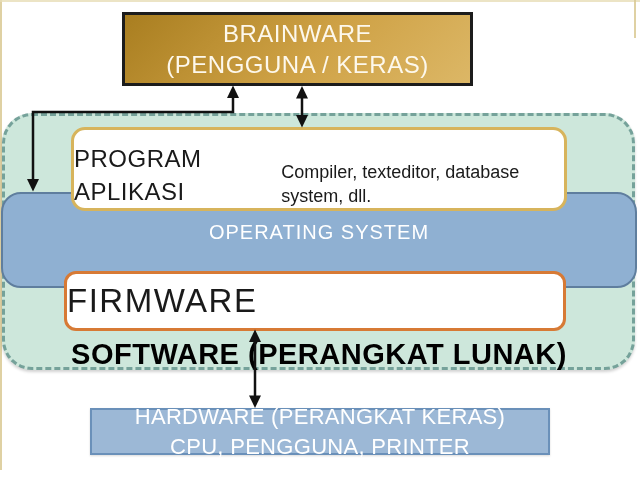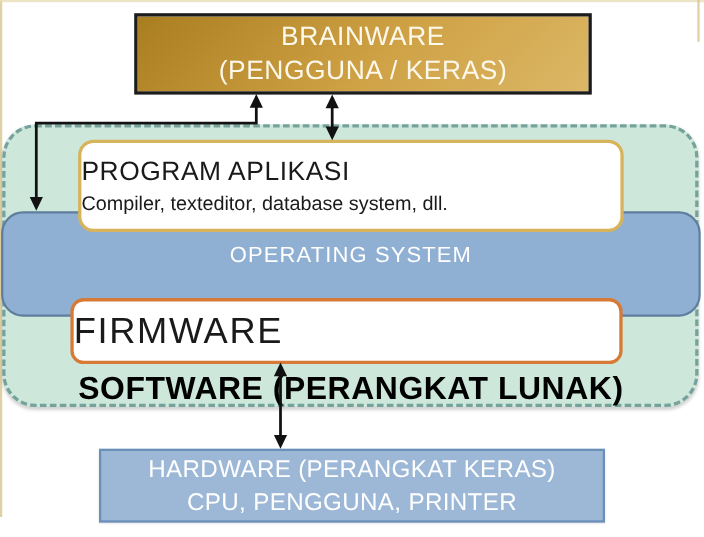--- a/index.html
+++ b/index.html
@@ -34,21 +34,21 @@
     left:0;top:221px;width:638px;text-align:center;
     font-size:20px;letter-spacing:1px;color:#ffffff;font-weight:400;
   }
 
   
   .program-box{
     left:71px;top:127px;width:496px;height:84px;
     background:#ffffff;
     border:3px solid var(--program-border,#d7b45c);
     border-radius:14px;
-    display:flex;flex-direction:column;justify-content:center;align-items:flex-start;
+    display:flex;flex-direction:row;justify-content:center;align-items:flex-end;
     color:var(--text-dark,#1a1a1a);
   }
   .program-title{font-size:24px;letter-spacing:.5px;line-height:1.35;}
   .program-subtitle{font-size:18px;line-height:1.3;}
 
   
   .firmware-box{
     left:64px;top:271px;width:502px;height:60px;
     background:#ffffff;
     border:3px solid var(--firmware-border,#d77a35);
@@ -60,32 +60,32 @@
 
   
   .software-label{
     left:0;top:338px;width:638px;text-align:center;
     font-size:29px;font-weight:bold;letter-spacing:.5px;
     color:#000000;
   }
 
   
   .brainware-box{
-    left:122px;top:12px;width:416px;height:74px;
+    left:122px;top:12px;width:351px;height:74px;
     background:linear-gradient(135deg,var(--gold-dark,#a97e20) 0%,var(--gold-mid,#cfa246) 55%,var(--gold-light,#dcb766) 100%);
     border:3px solid var(--box-border-dark,#1c1c1c);
     display:flex;flex-direction:column;justify-content:center;align-items:center;
     color:var(--text-light,#fdf8ec);
     text-align:center;
   }
   .brainware-box .bw-line{font-size:24px;line-height:1.3;letter-spacing:.5px;}
 
   
   .hardware-box{
-    left:90px;top:408px;width:460px;height:67px;
+    left:90px;top:408px;width:460px;height:47px;
     background:var(--hardware-fill,#9cb8d6);
     border:2px solid var(--hardware-border,#6a90b9);
     display:flex;flex-direction:column;justify-content:center;align-items:center;
     color:#ffffff;text-align:center;
     box-shadow:0 1px 2px rgba(0,0,0,0.15);
   }
   .hardware-box .hw-line{font-size:22px;line-height:1.35;letter-spacing:.3px;}
 
   .arrows{left:0;top:0;width:640px;height:488px;pointer-events:none;}
   .arrows *{stroke:var(--arrow,#111111);}

